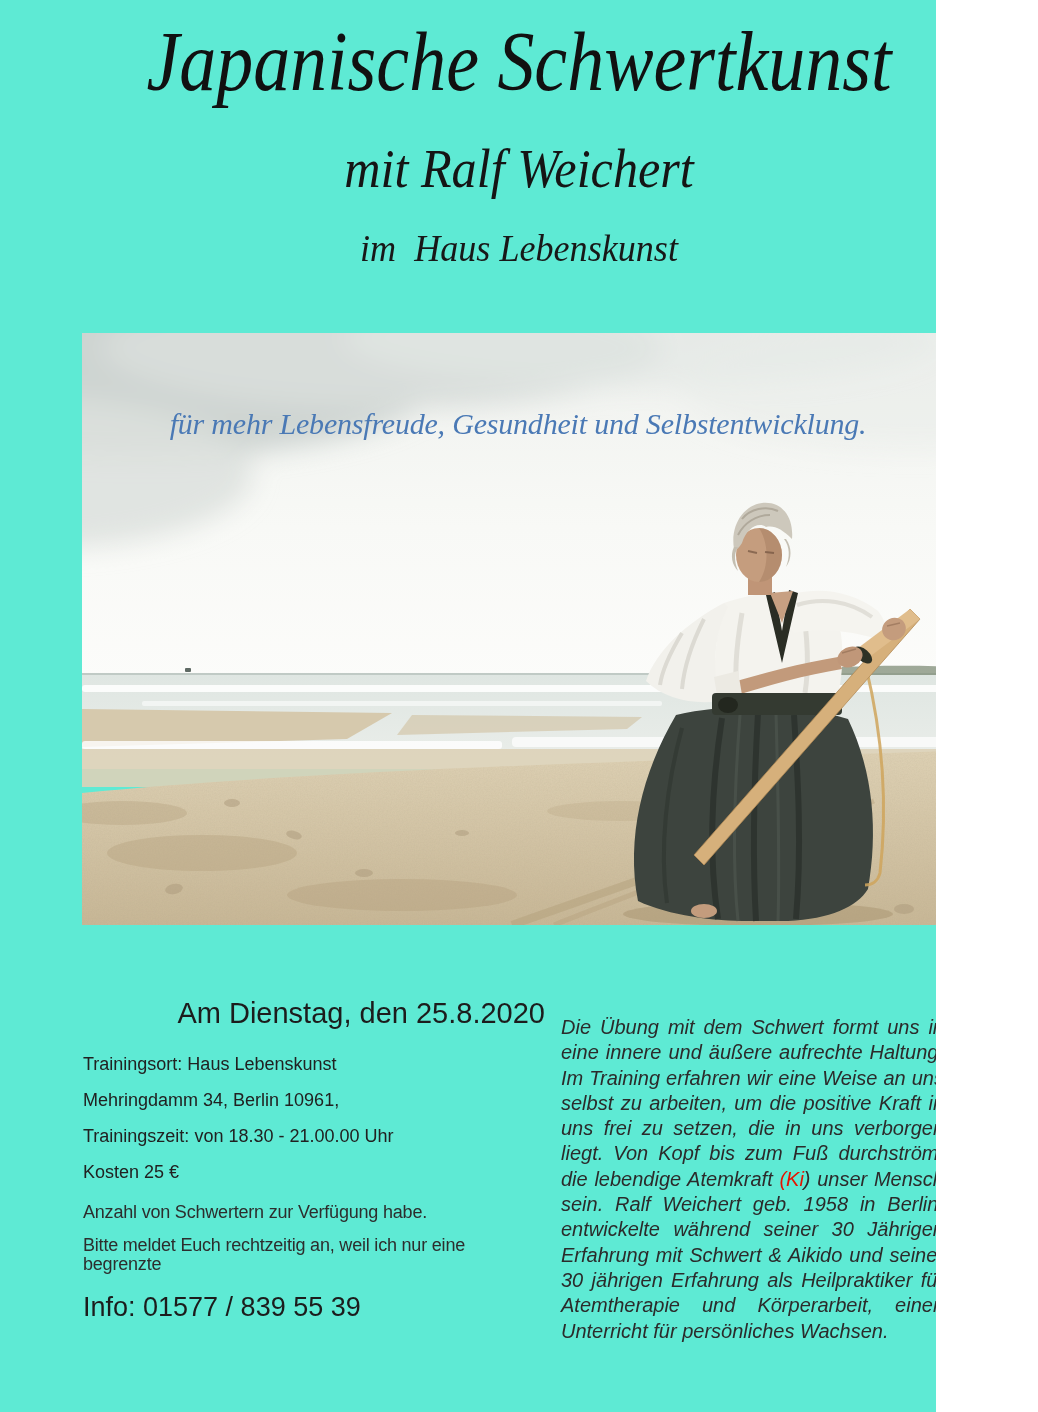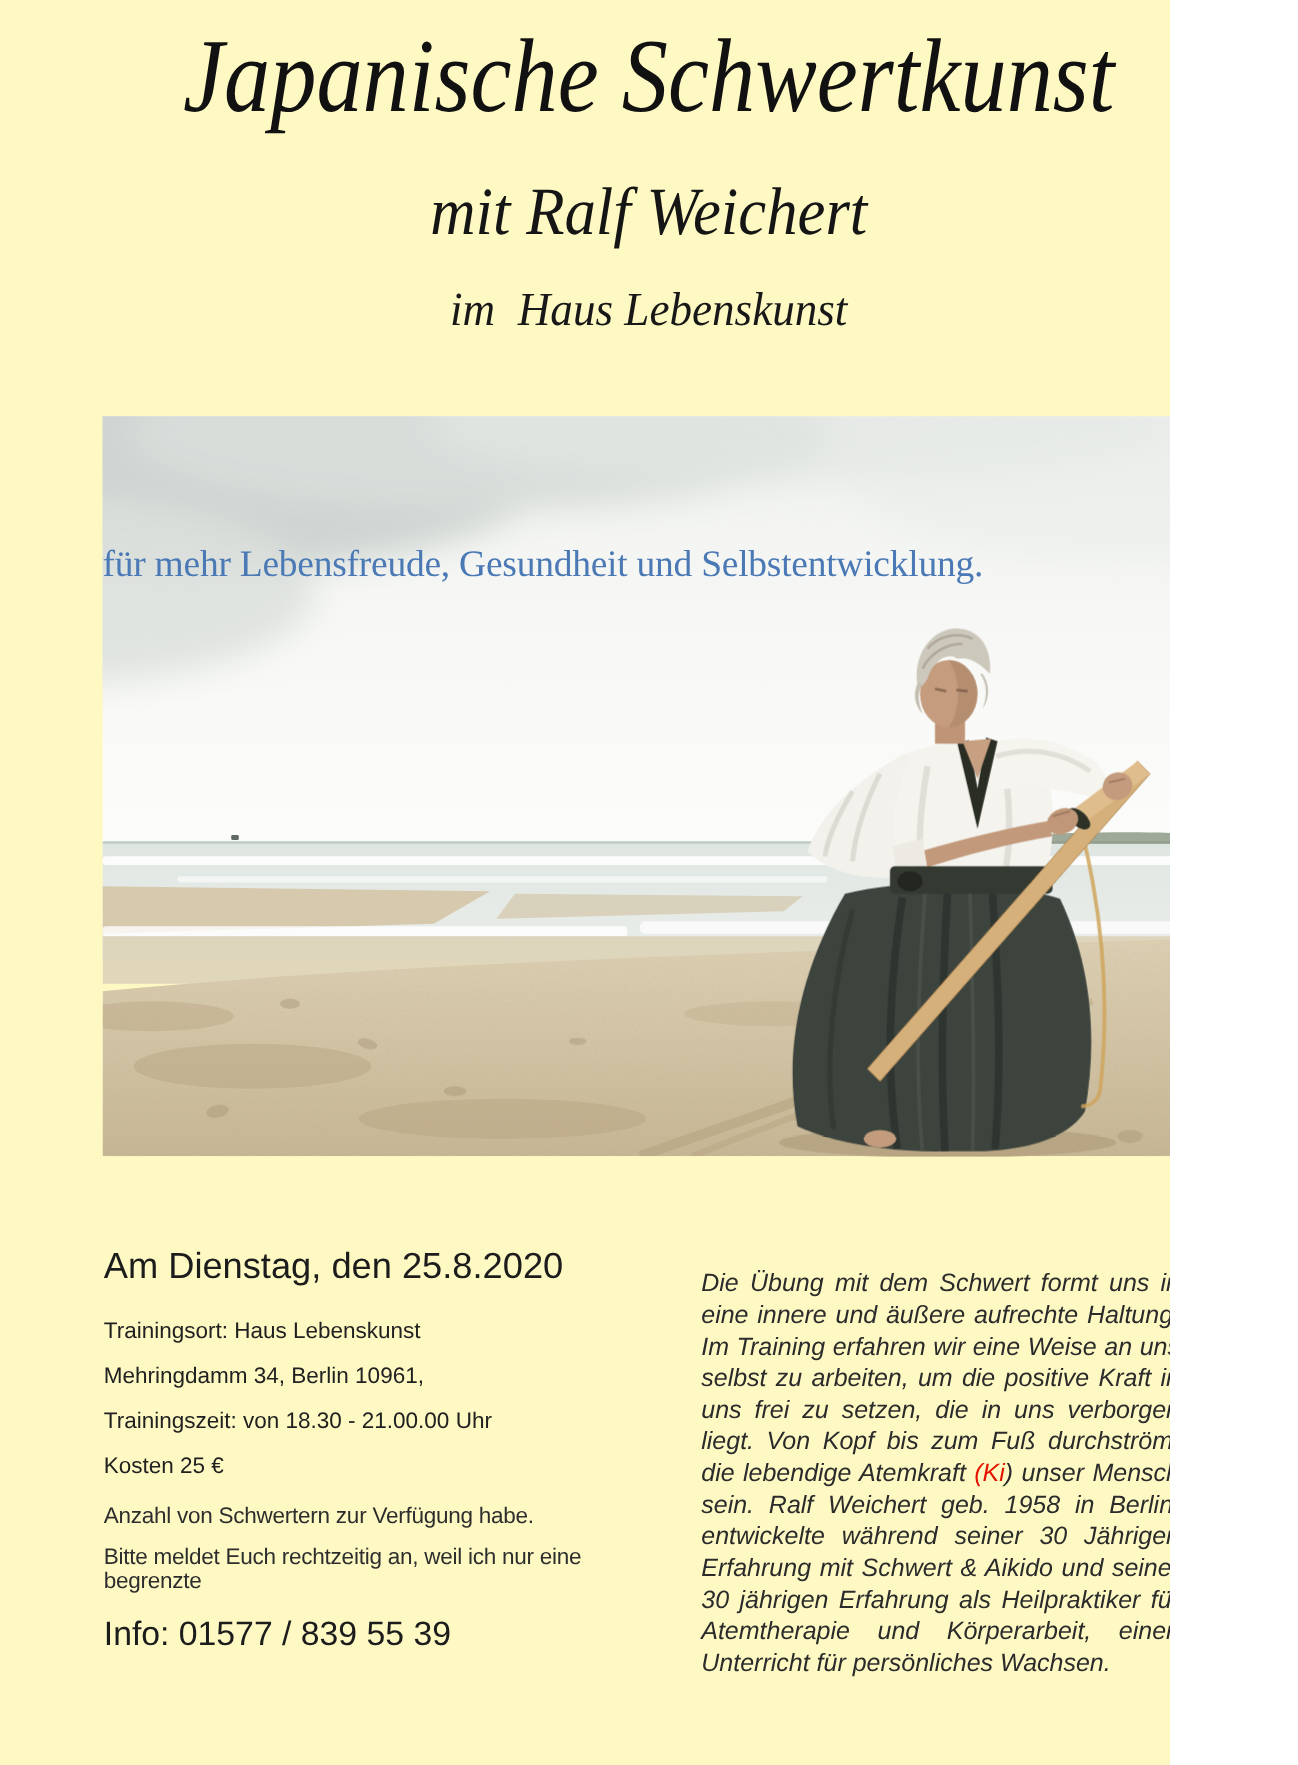--- a/index.html
+++ b/index.html
@@ -1,19 +1,19 @@
 <!DOCTYPE html>
 <html><head>
 <meta charset="utf-8">
 <style>
   html,body{margin:0;padding:0;background:#ffffff;}
   .page{
     position:relative;
     width:936px;height:1412px;
-    background:#fef9c3;
+    background:#5eead4;
     font-family:"Liberation Sans",sans-serif;
     color:#1f1f1f;
     overflow:hidden;
   }
   
   .title{
     position:absolute;top:18px;left:0;width:1038px;margin:0;
     text-align:center;
     font-family:"Liberation Serif","DejaVu Serif",serif;
     font-style:italic;font-weight:500;
@@ -42,31 +42,30 @@
     transform:scaleX(0.95);
     white-space:pre-wrap;
   }
   
   .photo{
     position:absolute;left:82px;top:333px;width:872px;height:592px;margin:0;
   }
   .photo svg{display:block;width:872px;height:592px;}
   .photo-overlay{
     position:absolute;top:74px;left:0;width:872px;
-    text-align:left;
-    font-family:"Liberation Serif","DejaVu Serif",serif;
-    font-weight:500;
+    text-align:center;
+    font-family:"Liberation Serif","DejaVu Serif",serif;
+    font-style:italic;font-weight:500;
     font-size:30px;letter-spacing:-0.2px;
     color:#4a79b5;
     white-space:nowrap;
-    margin-top:28px;
   }
   
   .left-col{position:absolute;left:83px;top:998px;width:462px;}
-  .date-line{font-size:29px;color:#1c1c1c;margin:0 0 25px 0;line-height:1.1;}
+  .date-line{font-size:29px;color:#1c1c1c;margin:0 0 25px 0;line-height:1.1;text-align:right;}
   .detail-line{font-size:18px;color:#212121;margin:0 0 18px 0;line-height:1.0;}
   .note-line{font-size:18px;letter-spacing:-0.2px;color:#2d2d2d;margin:0 0 14px 0;line-height:1.05;}
   .info-line{font-size:27px;color:#1c1c1c;margin:0;line-height:1.22;}
   .note-block{margin-top:22px;}
   .info-block{margin-top:17px;}
   
   .right-col{
     position:absolute;left:549px;top:1003px;width:407px;
     font-style:italic;
     font-size:20px;line-height:25.3px;

